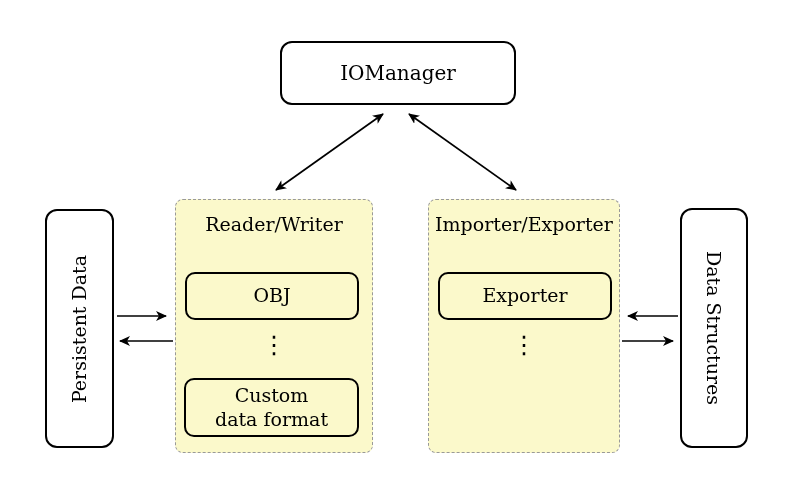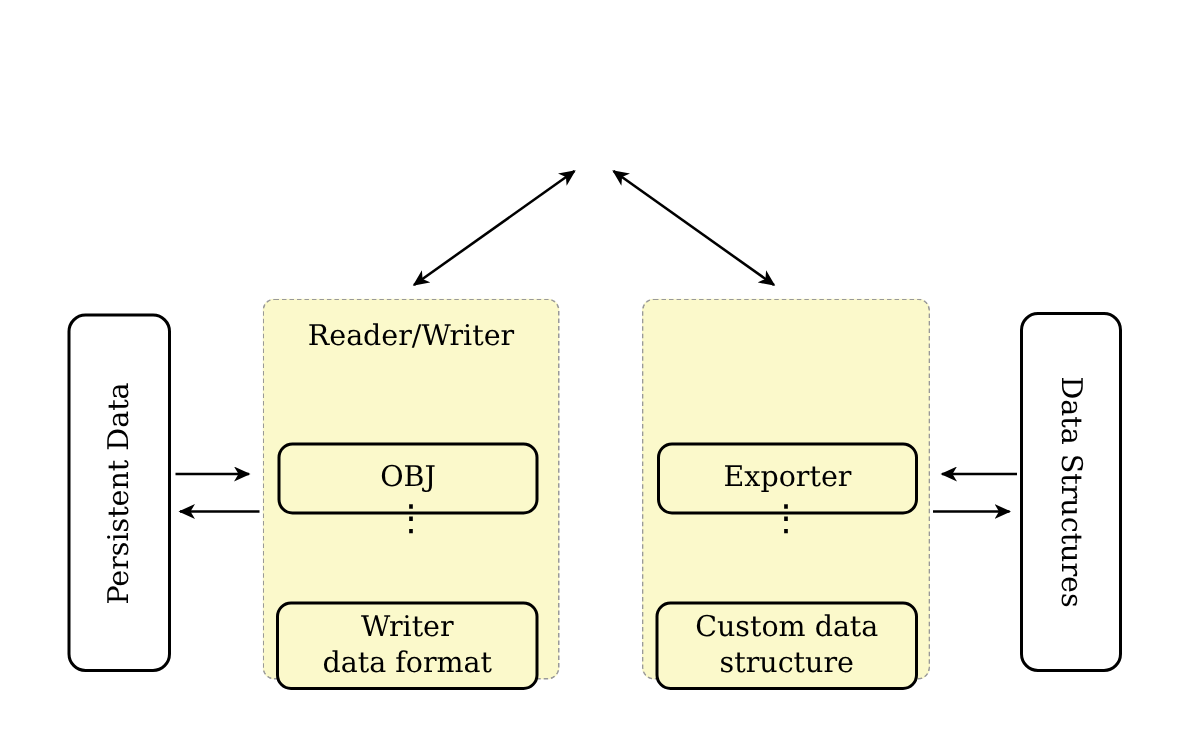--- a/index.html
+++ b/index.html
@@ -59,21 +59,20 @@
     background: #fbf9cb;
     border: 2.2px solid #000000;
     border-radius: 10px;
     display: flex;
     flex-direction: column;
     align-items: center;
     justify-content: center;
     text-align: center;
     font-size: 19px;
     line-height: 1.25;
-    margin-top: 23px;
   }
   .inner-top    { left: 9px; top: 72px;  width: 174px; height: 48px; }
   .inner-bottom { left: 8px; top: 178px; width: 175px; height: 59px; }
 
   .vdots {
     position: absolute;
     left: 0; right: 0;
     top: 133px;
     text-align: center;
     font-size: 24px;
@@ -100,45 +99,45 @@
       </marker>
     </defs>
     <line x1="383" y1="114" x2="276" y2="190" stroke="#000000" stroke-width="1.7" marker-start="url(#ah)" marker-end="url(#ah)"></line>
     <line x1="409" y1="114" x2="516" y2="190" stroke="#000000" stroke-width="1.7" marker-start="url(#ah)" marker-end="url(#ah)"></line>
     <line x1="117" y1="316" x2="166" y2="316" stroke="#000000" stroke-width="1.7" marker-end="url(#ah)"></line>
     <line x1="173" y1="341" x2="120" y2="341" stroke="#000000" stroke-width="1.7" marker-end="url(#ah)"></line>
     <line x1="678" y1="316" x2="628" y2="316" stroke="#000000" stroke-width="1.7" marker-end="url(#ah)"></line>
     <line x1="622" y1="341" x2="673" y2="341" stroke="#000000" stroke-width="1.7" marker-end="url(#ah)"></line>
   </svg>
 
+  <div class="node" id="iomanager">
+    <span>IOManager</span>
+  </div>
 
   <div class="node" id="persistent-data">
     <span class="vlabel rot-ccw">Persistent Data</span>
   </div>
 
   <div class="node" id="data-structures">
     <span class="vlabel rot-cw">Data Structures</span>
   </div>
 
   <div class="panel" id="panel-reader-writer">
     <div class="panel-title">Reader/Writer</div>
     <div class="inner-box inner-top">
       <span>OBJ</span>
     </div>
     <div class="vdots">⋮</div>
     <div class="inner-box inner-bottom">
-      <span>Writer</span>
+      <span>Custom</span>
       <span>data format</span>
     </div>
   </div>
 
   <div class="panel" id="panel-importer-exporter">
+    <div class="panel-title">Importer/Exporter</div>
     <div class="inner-box inner-top">
       <span>Exporter</span>
     </div>
     <div class="vdots">⋮</div>
-    <div class="inner-box inner-bottom">
-      <span>Custom data</span>
-      <span>structure</span>
-    </div>
   </div>
 
 </div>
 
 </body></html>

